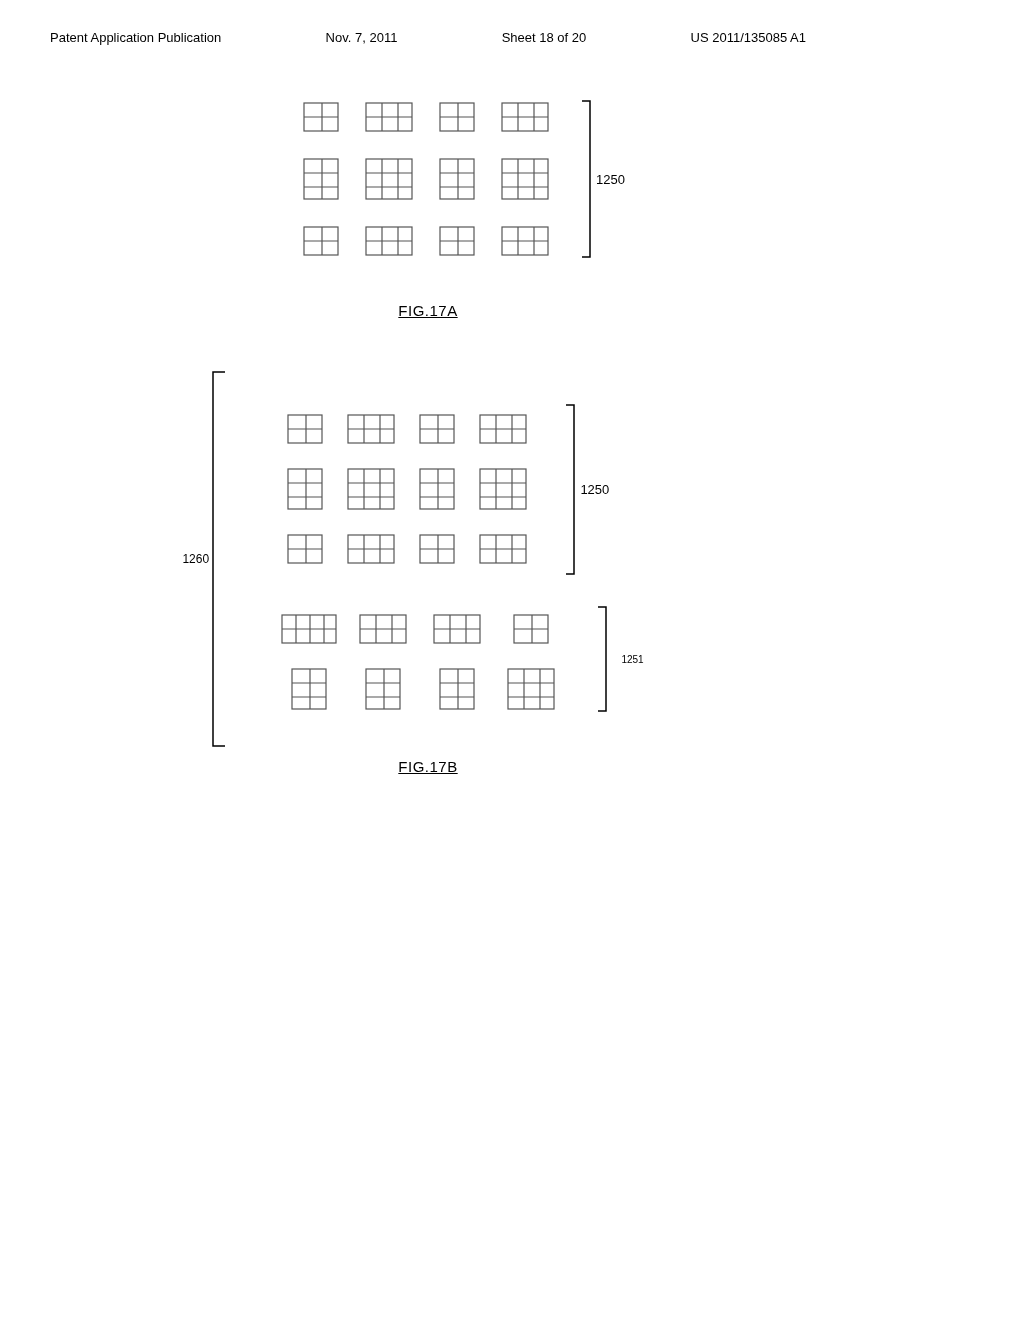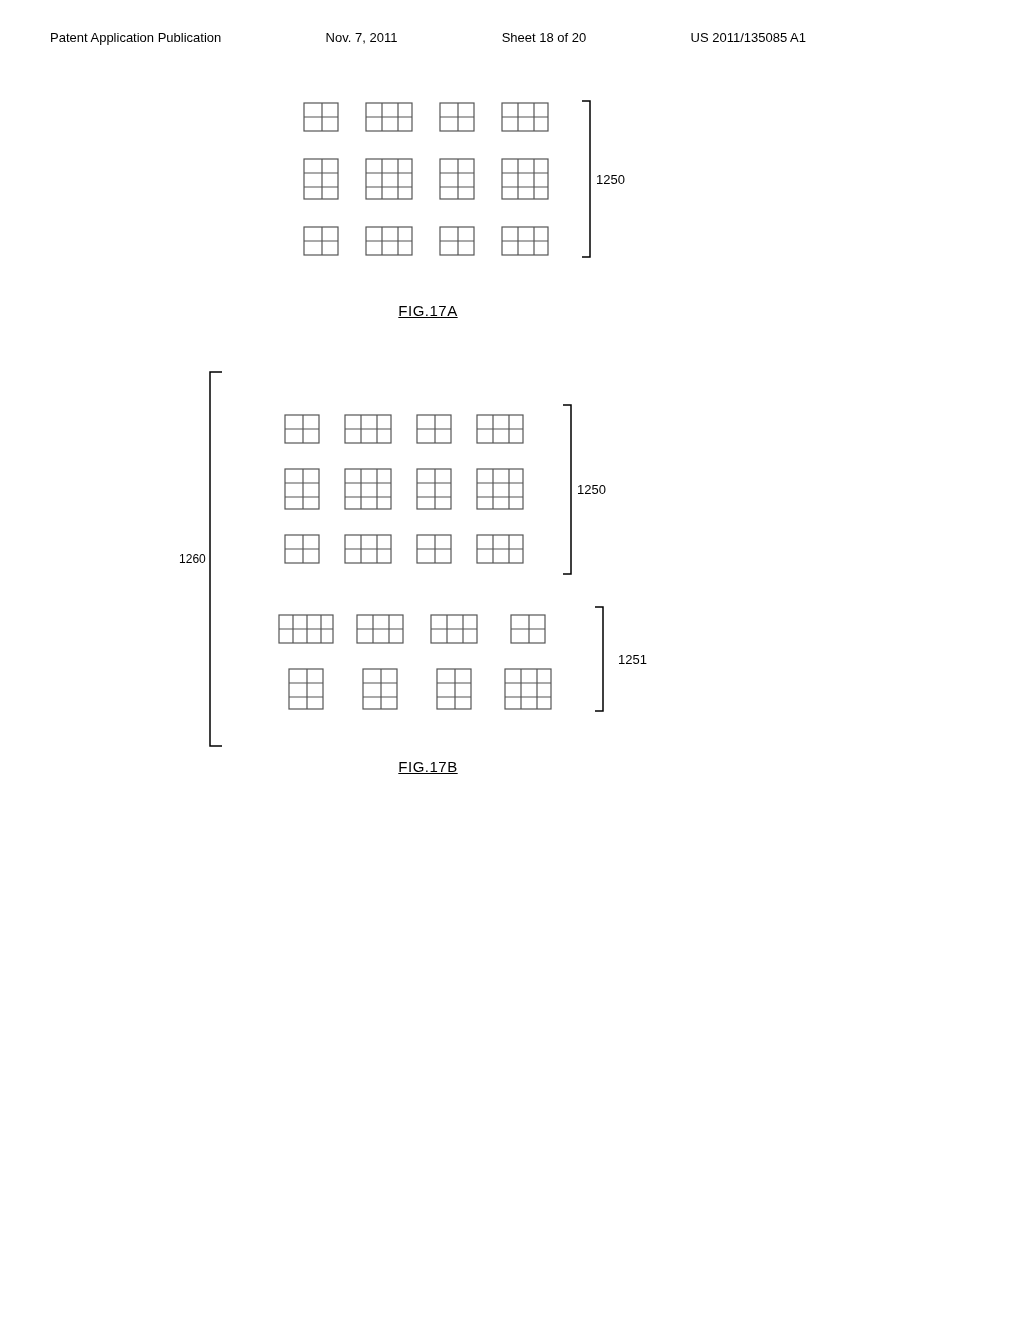--- a/index.html
+++ b/index.html
@@ -400,21 +400,21 @@
                   <line x1="2" y1="30" x2="48" y2="30"></line>
                 </svg>
             </div>
 
           </div>
 
           <div style="display:flex; align-items:center; margin-left: 5px;">
             <svg width="18" height="110" viewBox="0 0 18 110" fill="none" stroke="#000" stroke-width="1.5">
               <path d="M8,3 L16,3 L16,107 L8,107" fill="none"></path>
             </svg>
-            <span style="font-size:13px; margin-left:13px; white-space:nowrap;">1251</span>
+            <span style="font-size:10px; margin-left:13px; white-space:nowrap;">1251</span>
           </div>
         </div>
 
       </div>
     </div>
 
     <div class="figure-label">FIG.17B</div>
   </div>
 
 </div>

